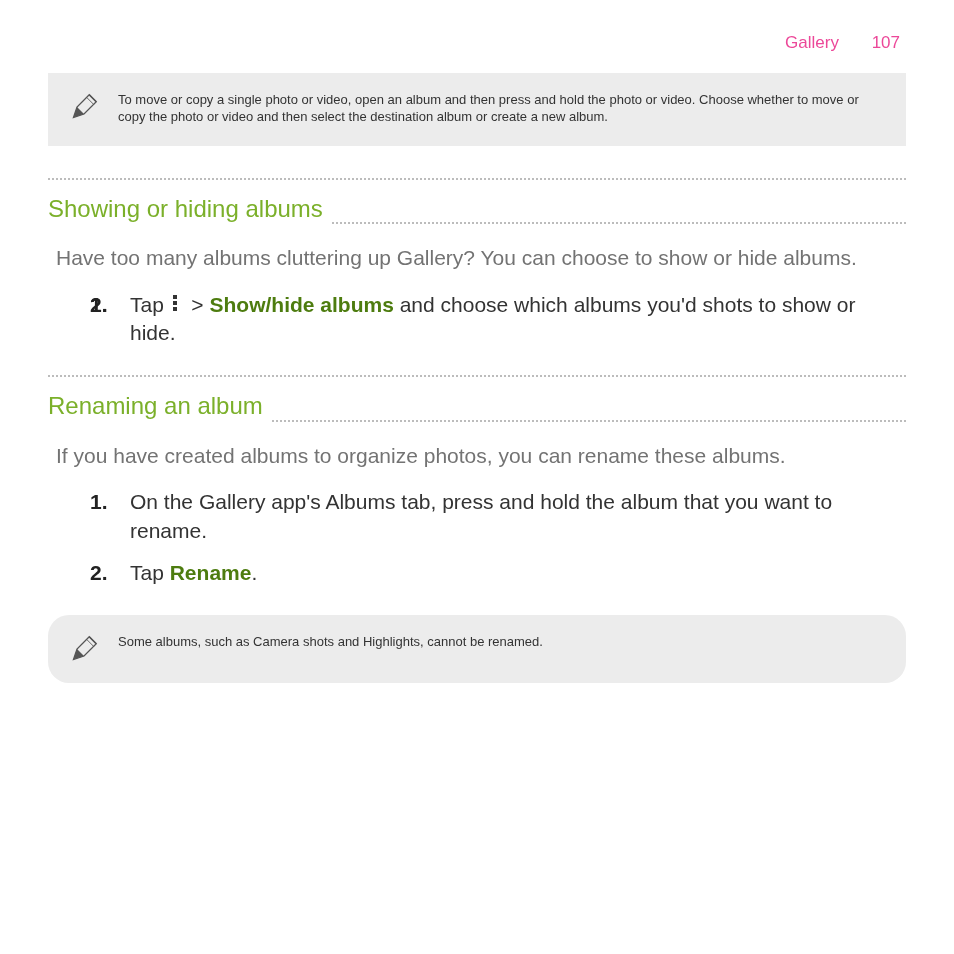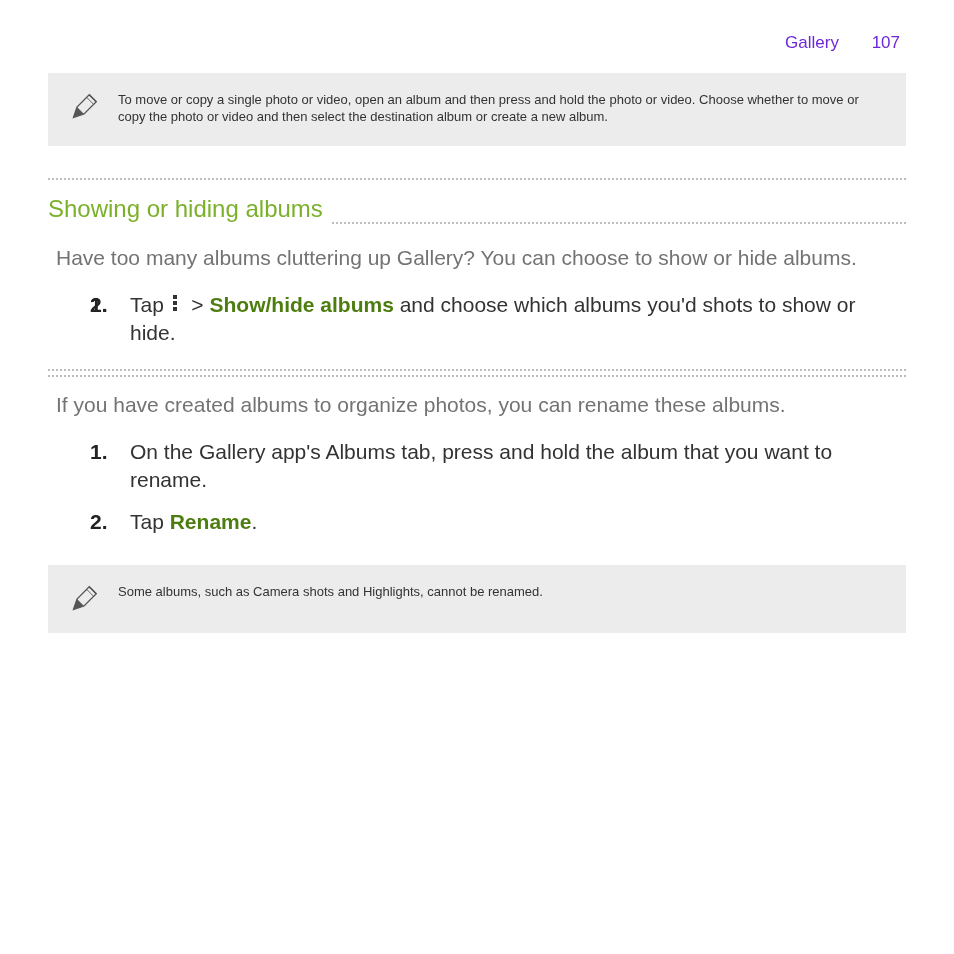--- a/index.html
+++ b/index.html
@@ -10,21 +10,21 @@
     font-family: "Helvetica Neue", Arial, sans-serif;
     color: #3a3a3a;
     font-size: 21px;
     line-height: 1.35;
     padding: 32px 48px 0 48px;
     font-weight: 300;
   }
   .header {
     text-align: right;
     font-size: 17px;
-    color: #6d28d9;
+    color: #ec4899;
     margin-bottom: 18px;
     padding-right: 6px;
   }
   .header .section { margin-right: 28px; }
   .note-box {
     background: #ececec;
     padding: 18px 22px 20px 22px;
     display: flex;
     gap: 20px;
     margin-bottom: 32px;
@@ -103,20 +103,21 @@
     vertical-align: -1px;
   }
   .menu-dots span {
     display: block;
     width: 4px; height: 4px;
     background: #333;
     margin: 2px auto;
   }
   .note2 {
     margin-top: 16px;
+    border-radius: 21px;
   }
 </style>
 </head>
 <body>
 
 <div class="header">
   <span class="section">Gallery</span>
   <span>107</span>
 </div>
 
@@ -149,20 +150,21 @@
   <li>
     <span class="num">2.</span>
     <span>Tap </span><span class="menu-dots"><span></span><span></span><span></span></span>
     &nbsp;&gt;&nbsp;<span class="bold">Show/hide albums</span><span> and choose which albums you'd shots to show or hide.</span>
   </li>
 </ol>
 
 <div class="section-title-wrap">
   <div class="dotted"></div>
   <div class="title-row">
+    <span class="section-title">Renaming an album</span>
     <div class="dotted-under"></div>
   </div>
 </div>
 
 <p class="para">If you have created albums to organize photos, you can rename these albums.</p>
 
 <ol class="steps">
   <li>
     <span class="num">1.</span>
     <span>On the Gallery app's Albums tab, press and hold the album that you want to rename.</span>

